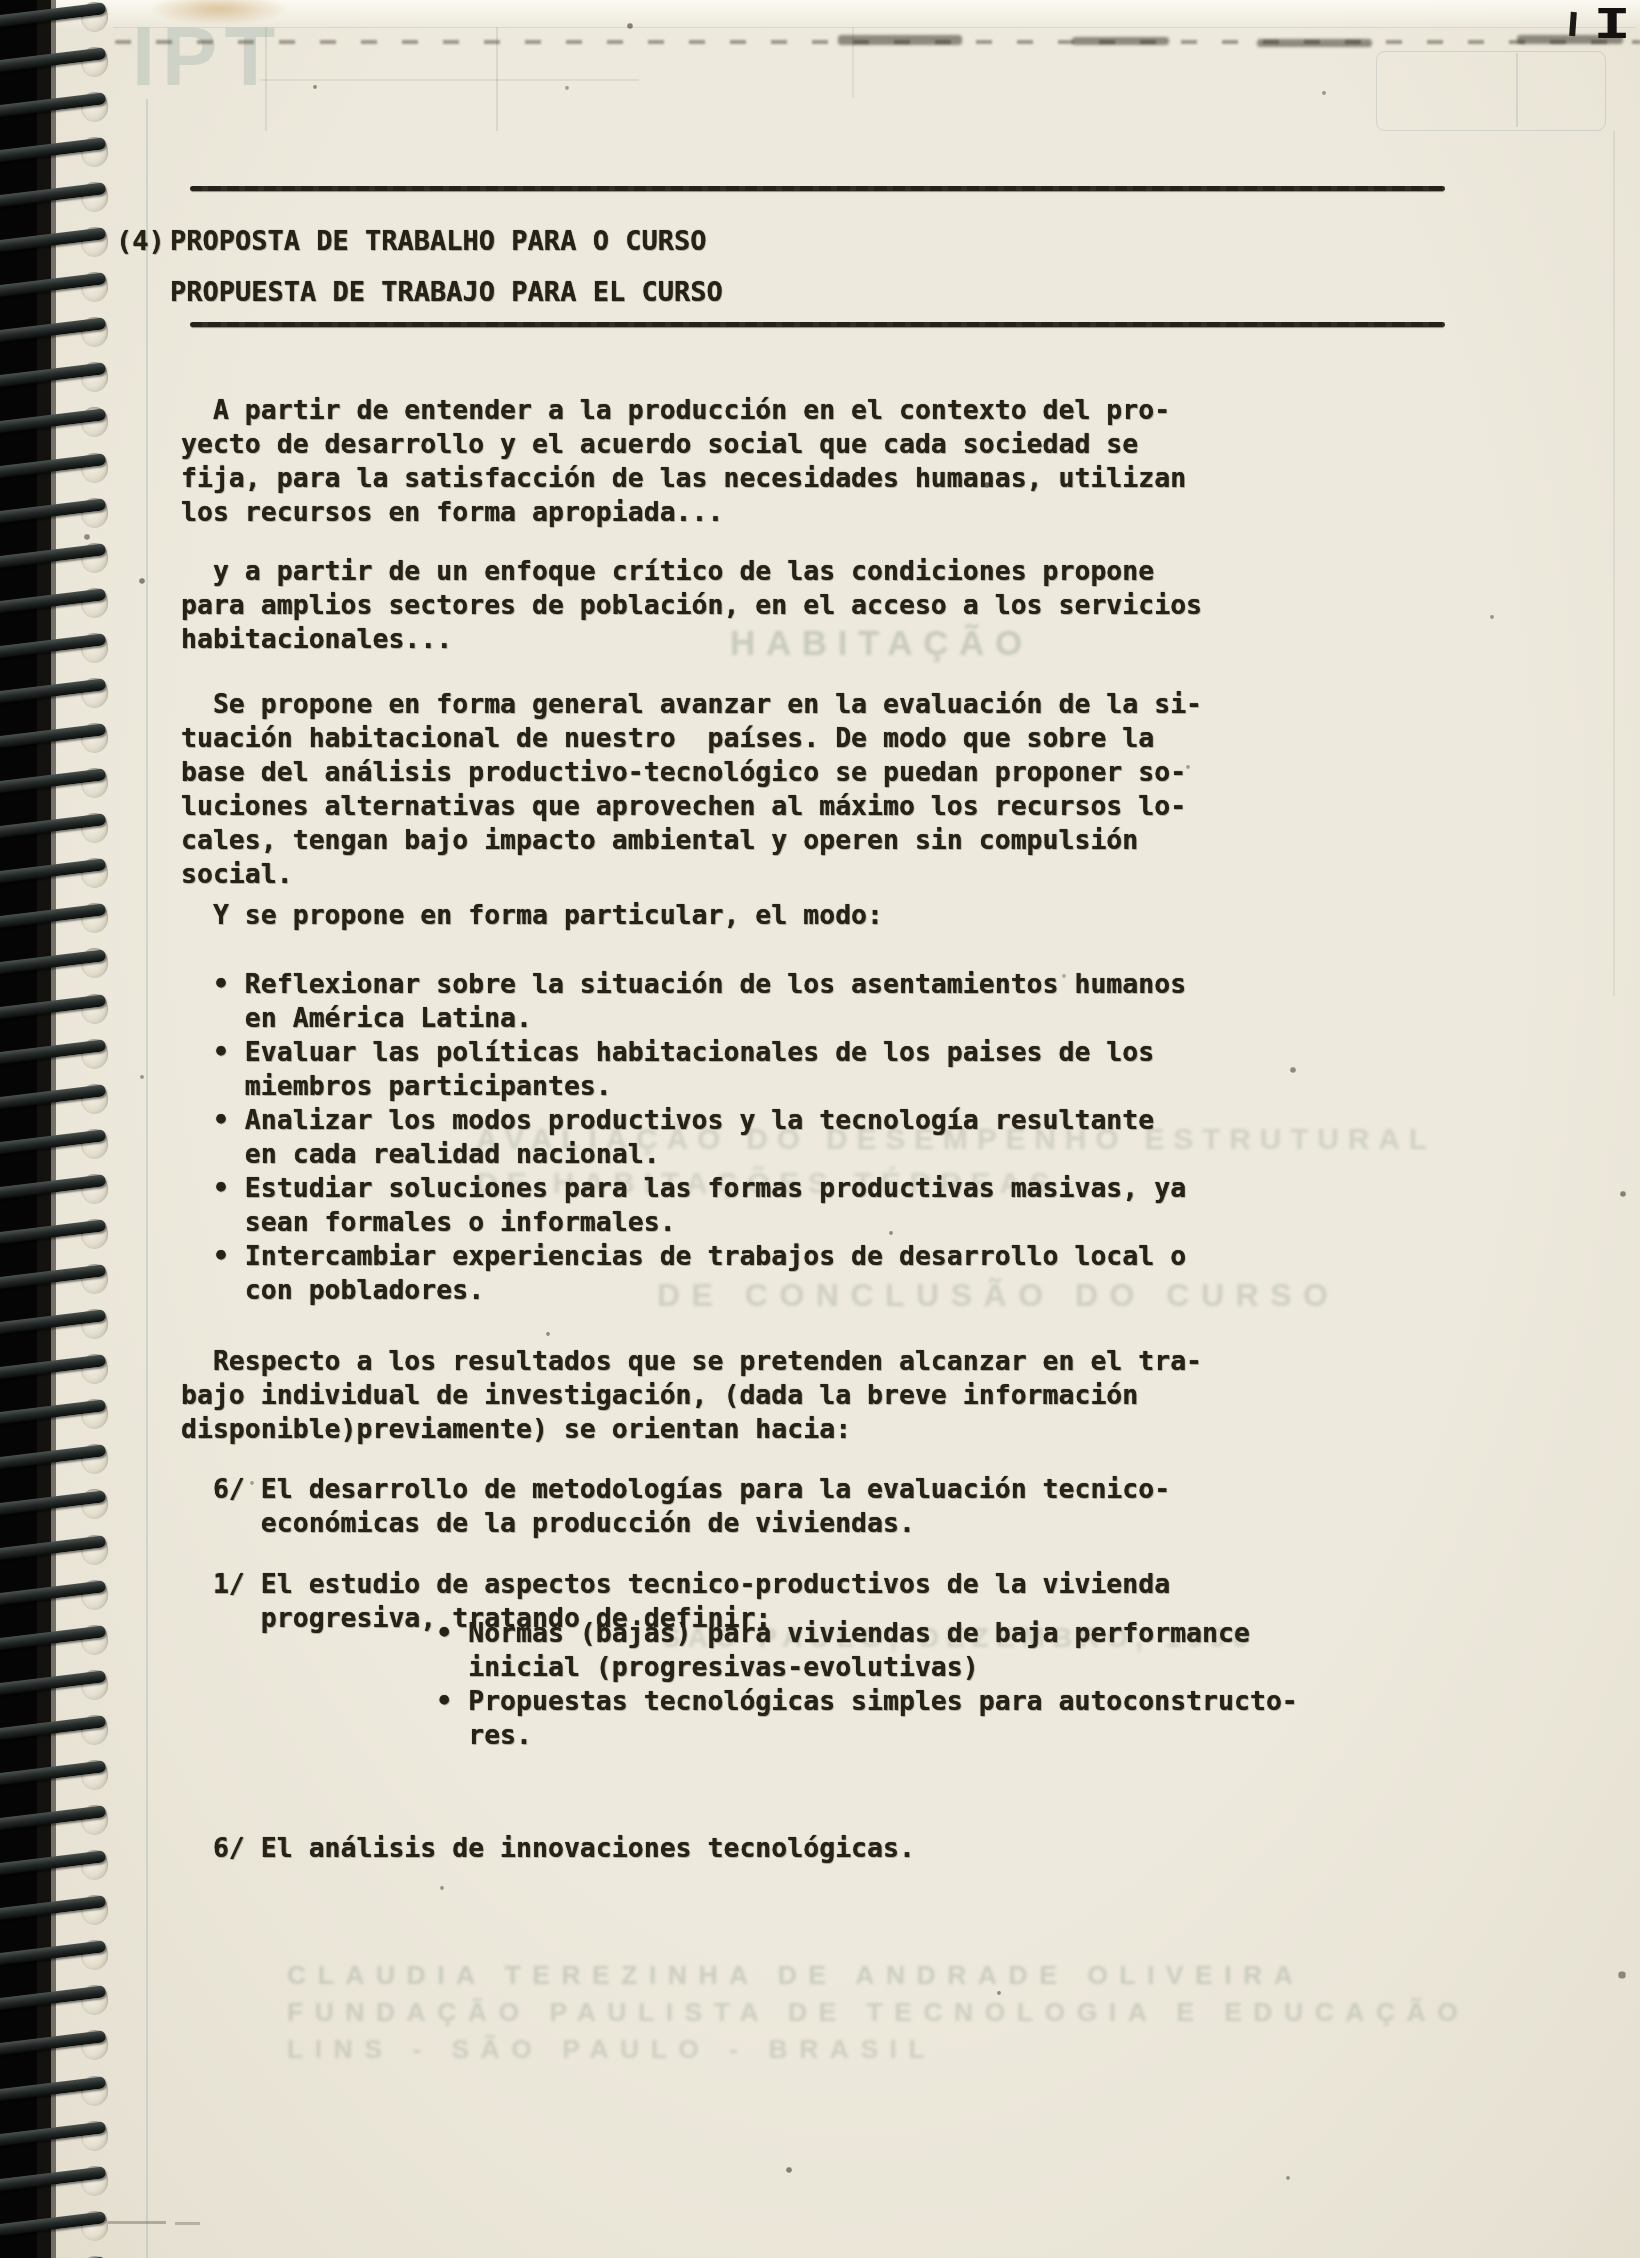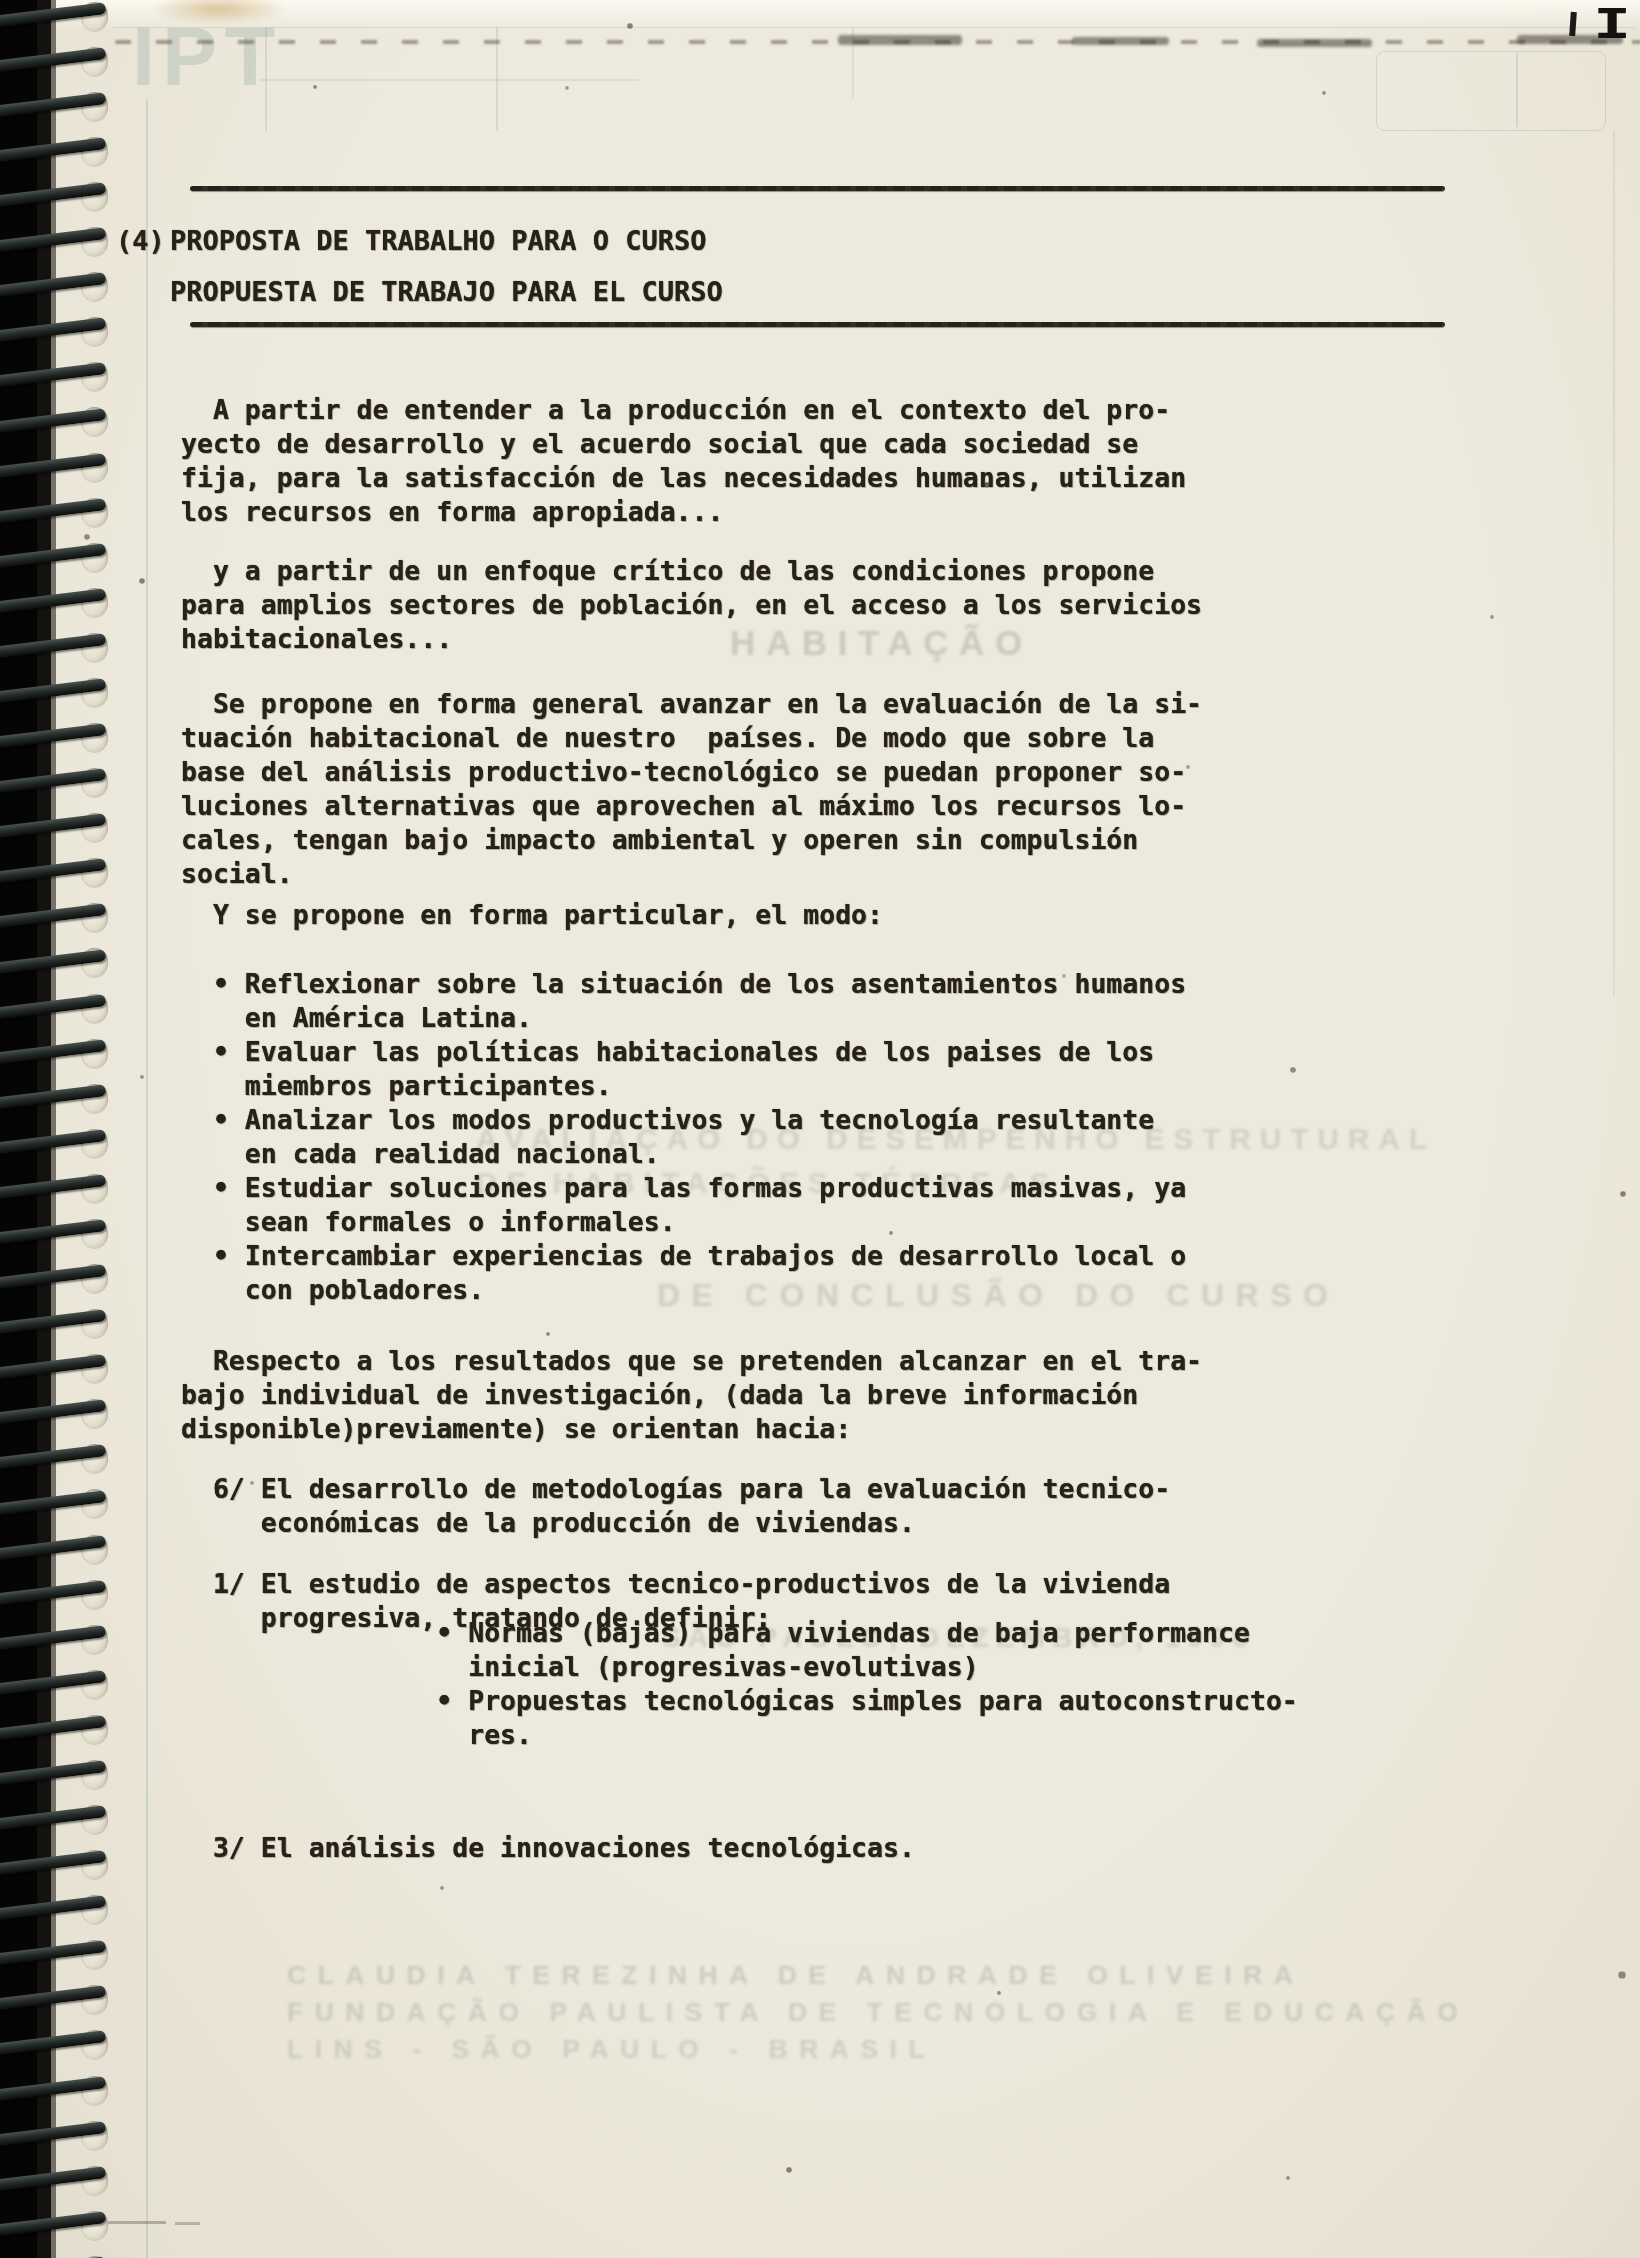--- a/index.html
+++ b/index.html
@@ -174,21 +174,21 @@
 bajo individual de investigación, (dada la breve información
 disponible)previamente) se orientan hacia:</div>
 <div class="tw it1">  6/ El desarrollo de metodologías para la evaluación tecnico-
      económicas de la producción de viviendas.</div>
 <div class="tw it2">  1/ El estudio de aspectos tecnico-productivos de la vivienda
      progresiva, tratando de definir:</div>
 <div class="tw sb">                • Normas (bajas) para viviendas de baja performance
                   inicial (progresivas-evolutivas)
                 • Propuestas tecnológicas simples para autoconstructo-
                   res.</div>
-<div class="tw it3">  3/ El análisis de innovaciones tecnológicas.</div>
+<div class="tw it3">  6/ El análisis de innovaciones tecnológicas.</div>
 
 <div class="binding">
   <div class="bind-strip"></div>
 <div class="hole" style="top: 1.8px;"></div>
     <div class="coil" style="top: 8.8px;"></div>
     <div class="hole" style="top: 47px;"></div>
     <div class="coil" style="top: 54px;"></div>
     <div class="hole" style="top: 92px;"></div>
     <div class="coil" style="top: 99px;"></div>
     <div class="hole" style="top: 137px;"></div>

